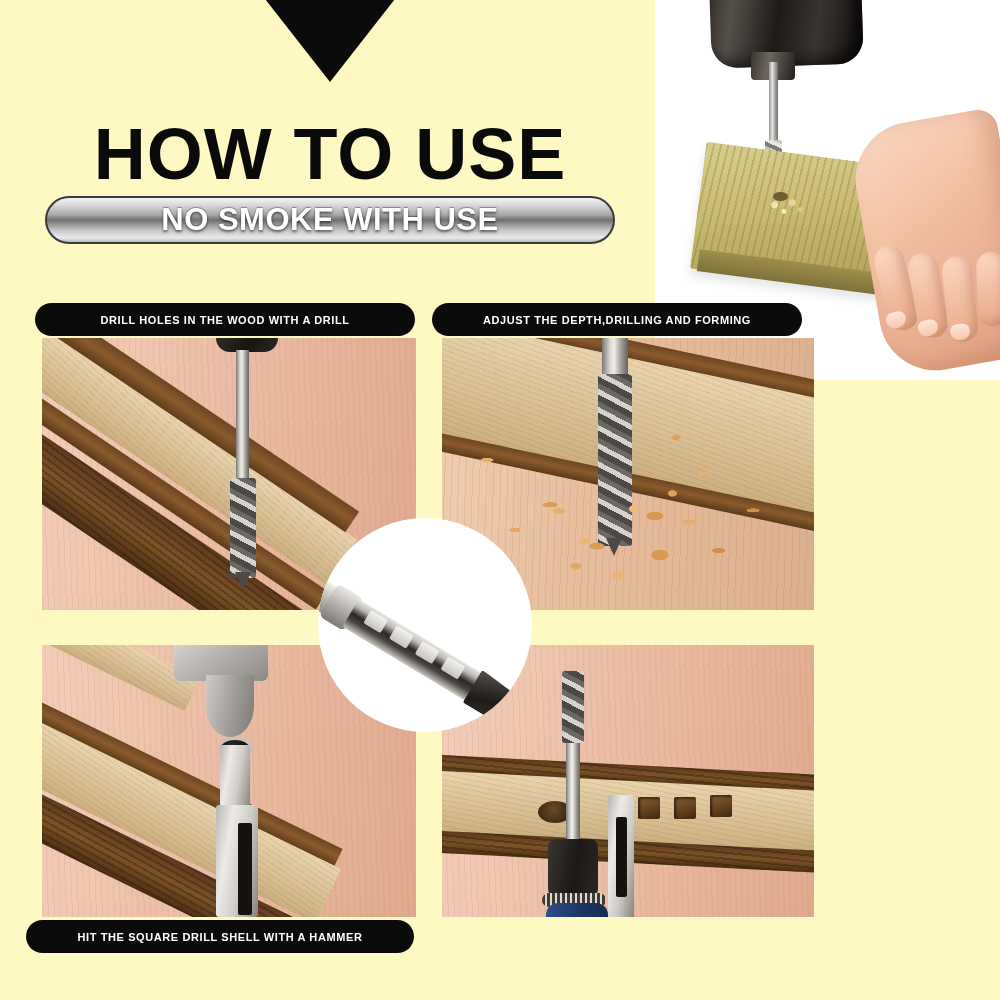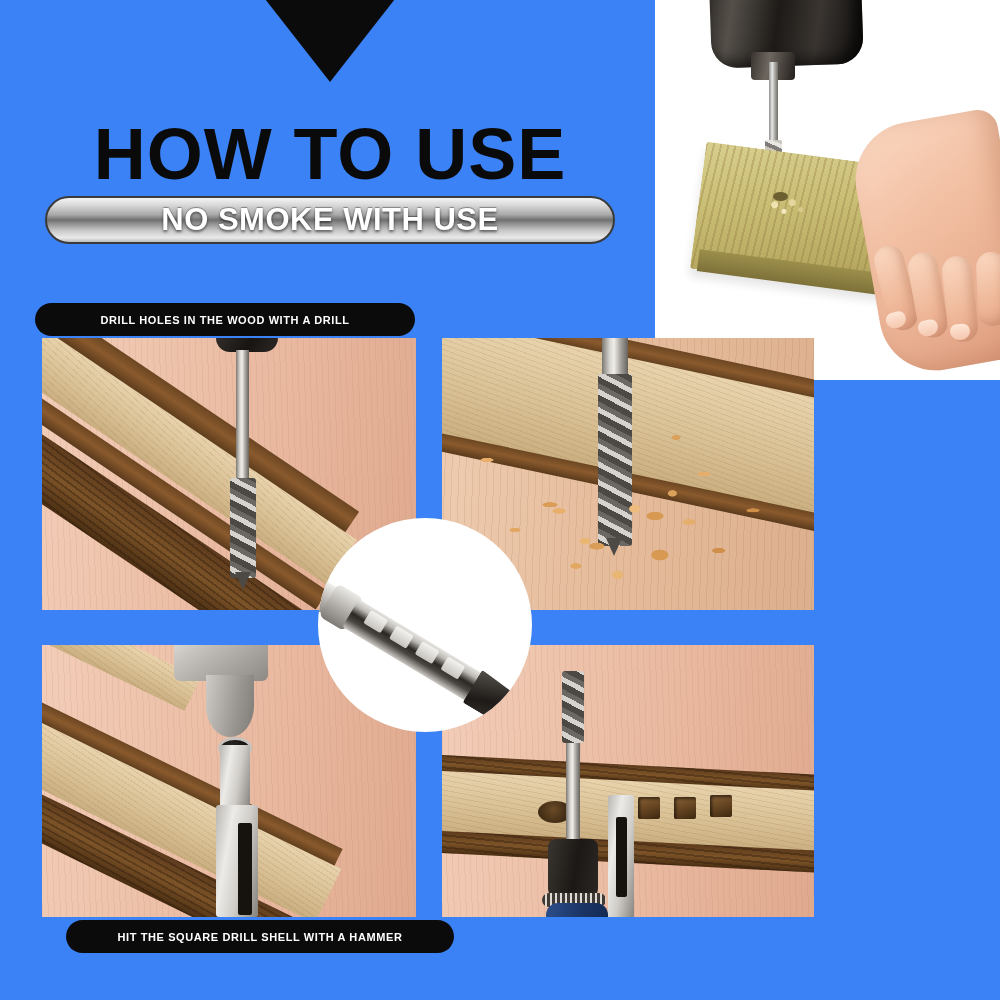--- a/index.html
+++ b/index.html
@@ -3,21 +3,21 @@
 <meta charset="utf-8">
 <style>
   html,body{margin:0;padding:0;}
   body{
     width:1000px;height:1000px;
     background:#ffffff;
     font-family:"Liberation Sans", sans-serif;
     overflow:hidden;
     position:relative;
   }
-  #stage{position:absolute;left:0;top:0;width:1000px;height:1000px;background:#3b82f6;overflow:hidden;}
+  #stage{position:absolute;left:0;top:0;width:1000px;height:1000px;background:#fef9c3;overflow:hidden;}
 
   
   .arrow-down{
     position:absolute;left:258px;top:-10px;width:0;height:0;
     border-left:72px solid transparent;
     border-right:72px solid transparent;
     border-top:92px solid #0b0b0b;
   }
 
   
@@ -127,21 +127,21 @@
   
   .pill{
     position:absolute;height:33px;border-radius:17px;background:#0b0b0b;
     display:flex;align-items:center;justify-content:center;
   }
   .pill span{
     color:#ffffff;font-size:11px;font-weight:bold;letter-spacing:.6px;white-space:nowrap;
   }
   .pill-tl{left:35px;top:303px;width:380px;}
   .pill-tr{left:432px;top:303px;width:370px;}
-  .pill-bl{left:26px;top:920px;width:388px;margin-left:40px;}
+  .pill-bl{left:26px;top:920px;width:388px;}
   .pill-br{left:430px;top:920px;width:376px;}
 
   .photo{position:absolute;overflow:hidden;}
   .ph-tl{left:42px;top:338px;width:374px;height:272px;}
   .ph-tr{left:442px;top:338px;width:372px;height:272px;}
   .ph-bl{left:42px;top:645px;width:374px;height:272px;}
   .ph-br{left:442px;top:645px;width:372px;height:272px;}
 
   
   .wood-pink{
@@ -333,20 +333,23 @@
     <div class="plank-dark" style="left:-120px;top:40px;width:470px;height:26px;transform:rotate(34deg);"></div>
     <div class="plank-light" style="left:-130px;top:66px;width:470px;height:54px;transform:rotate(34deg);"></div>
     <div class="plank-dark" style="left:-150px;top:120px;width:470px;height:22px;transform:rotate(34deg);"></div>
     <div class="bark" style="left:-176px;top:142px;width:470px;height:58px;transform:rotate(34deg);"></div>
     <div class="drill-head" style="left:174px;top:-22px;width:62px;height:36px;"></div>
     <div class="shank" style="left:194px;top:12px;width:13px;height:132px;"></div>
     <div class="auger" style="left:188px;top:140px;width:26px;height:100px;"></div>
     <div class="auger-tip" style="left:193px;top:234px;"></div>
   </div>
 
+  <div class="pill pill-tr">
+    <span>ADJUST THE DEPTH,DRILLING AND FORMING</span>
+  </div>
   <div class="photo ph-tr">
     <div class="wood-tan"></div>
     <div class="plank-dark" style="left:-40px;top:4px;width:470px;height:20px;transform:rotate(12deg);"></div>
     <div class="plank-light" style="left:-50px;top:22px;width:480px;height:116px;transform:rotate(12deg);"></div>
     <div class="plank-dark" style="left:-50px;top:136px;width:480px;height:18px;transform:rotate(12deg);"></div>
     <div class="shavings" style="left:10px;top:80px;width:350px;height:140px;"></div>
     <div class="shank" style="left:160px;top:-4px;width:26px;height:46px;"></div>
     <div class="auger" style="left:156px;top:36px;width:34px;height:172px;"></div>
     <div class="auger-tip" style="left:164px;top:200px;"></div>
     <div class="shavings" style="left:96px;top:140px;width:210px;height:110px;"></div>

